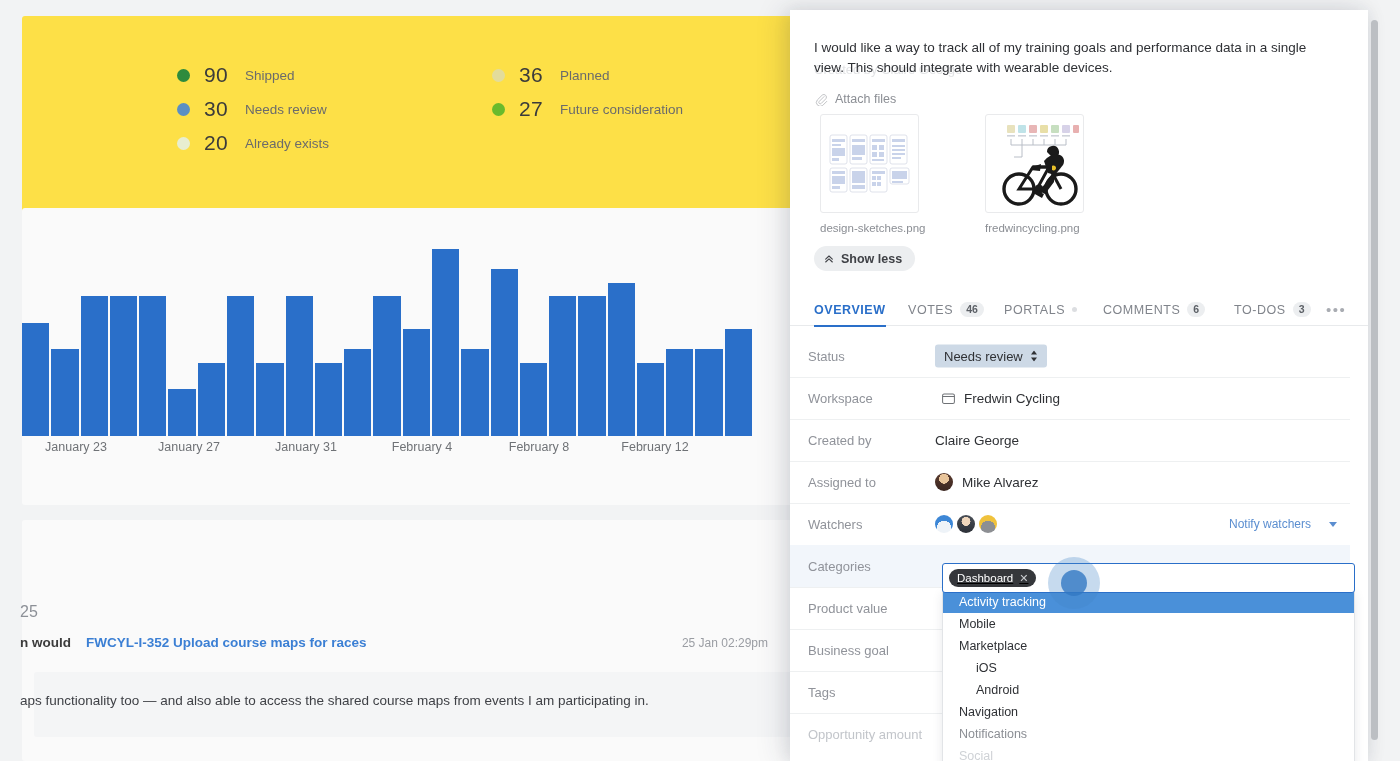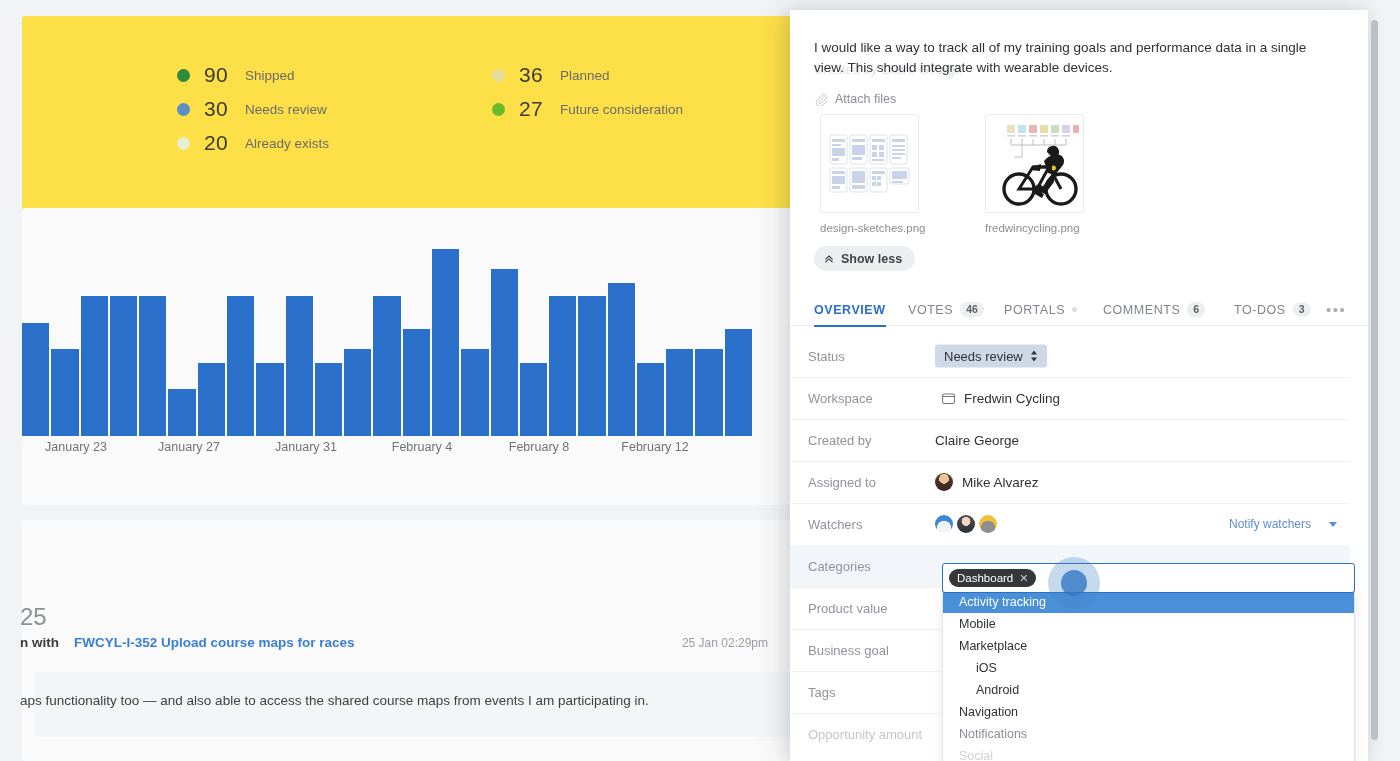--- a/index.html
+++ b/index.html
@@ -108,21 +108,21 @@
 
   
   #activity-card {
     left: 22px; top: 520px;
     width: 778px; height: 241px;
     background: #fafafa;
   }
   #activity-date {
     position: absolute;
     left: -2px; top: 83px;
-    font-size: 24px;
+    font-size: 16px;
     color: #8c9097;
   }
   #activity-row {
     position: absolute;
     left: -2px; top: 115px;
     width: 762px;
     display: flex;
     align-items: baseline;
   }
   #activity-text {
@@ -374,20 +374,21 @@
     position: absolute;
     left: 152px; top: 553px;
     width: 399px; height: 22px;
     border: 1px solid #2a6fc9;
     border-radius: 3px;
     background: #fff;
     padding: 3px 6px;
     display: flex;
     align-items: center;
     z-index: 6;
+    text-decoration: underline;
   }
   #cat-chip {
     background: #35373b;
     color: #fff;
     border-radius: 11px;
     font-size: 11.5px;
     padding: 3px 8px;
     display: flex;
     align-items: center;
     gap: 6px;
@@ -526,21 +527,21 @@
           <span class="xtick" style="left: 400px;">February 4</span>
           <span class="xtick" style="left: 517px;">February 8</span>
           <span class="xtick" style="left: 633px;">February 12</span>
         </div>
     </div>
   </div>
 
   <div id="activity-card" class="bg-card">
     <div id="activity-date">25</div>
     <div id="activity-row">
-      <span id="activity-text">n with</span>
+      <span id="activity-text">n would</span>
       <a id="activity-link" href="#">FWCYL-I-352 Upload course maps for races</a>
       <span id="activity-time">25 Jan 02:29pm</span>
     </div>
     <div id="activity-body">
       <span id="activity-body-text">aps functionality too — and also able to access the shared course maps from events I am participating in.</span>
     </div>
   </div>
 </div>
 
 <div id="detail-panel">

